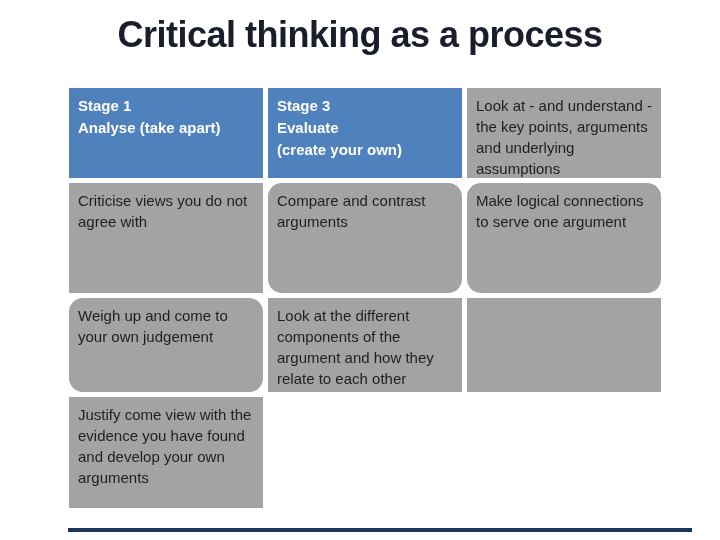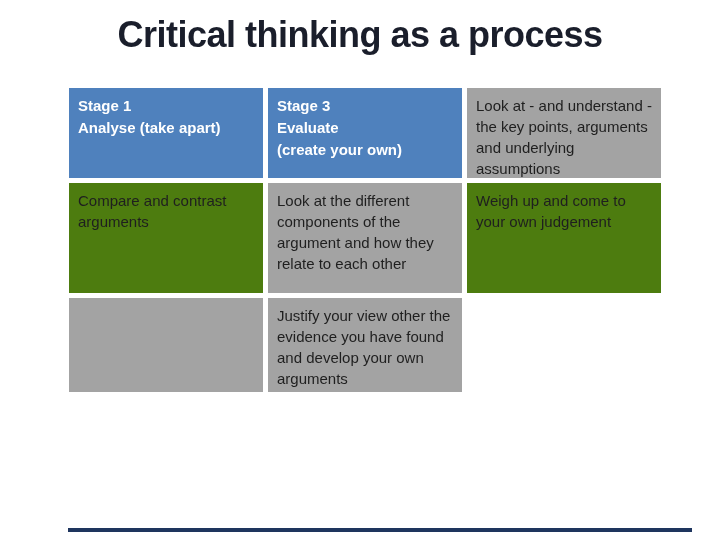--- a/index.html
+++ b/index.html
@@ -41,21 +41,21 @@
     overflow: hidden;
   }
   .cell.header {
     background: #4f81bd;
     color: #ffffff;
     font-weight: bold;
     line-height: 22px;
     white-space: pre-line;
   }
   .cell.band-dark  { background: #a3a3a3; color: #1f1f1f; }
-  .cell.band-light { background: #4d7c0f; color: #1f1f1f; }
+  .cell.band-light { background: #a3a3a3; color: #1f1f1f; border-radius: 14px; }
   .accent-line {
     position: absolute;
     left: 68px;
     top: 528px;
     width: 652px;
     height: 4px;
     background: #1e355e;
   }
 </style>
 </head>
@@ -67,25 +67,27 @@
 
   <div class="process-table">
 
     <div class="cell header">Stage 1
 Analyse (take apart)</div>
     <div class="cell header">Stage 3
 Evaluate
 (create your own)</div>
 
     <div class="cell band-dark">Look at - and understand - the key points, arguments and underlying assumptions</div>
+    <div class="cell band-dark">Criticise views you do not agree with</div>
 
     <div class="cell band-light">Compare and contrast arguments</div>
+    <div class="cell band-light">Make logical connections to serve one argument</div>
+    <div class="cell band-light">Weigh up and come to your own judgement</div>
+
     <div class="cell band-dark">Look at the different components of the argument and how they relate to each other</div>
-
-    <div class="cell band-light">Weigh up and come to your own judgement</div>
     <div class="cell band-dark"></div>
-    <div class="cell band-dark">Justify your view other the evidence you have found and develop your own arguments</div>
+    <div class="cell band-dark">Justify come view with the evidence you have found and develop your own arguments</div>
 
   </div>
 
   <div class="accent-line"></div>
 
 </div>
 
 </body></html>

